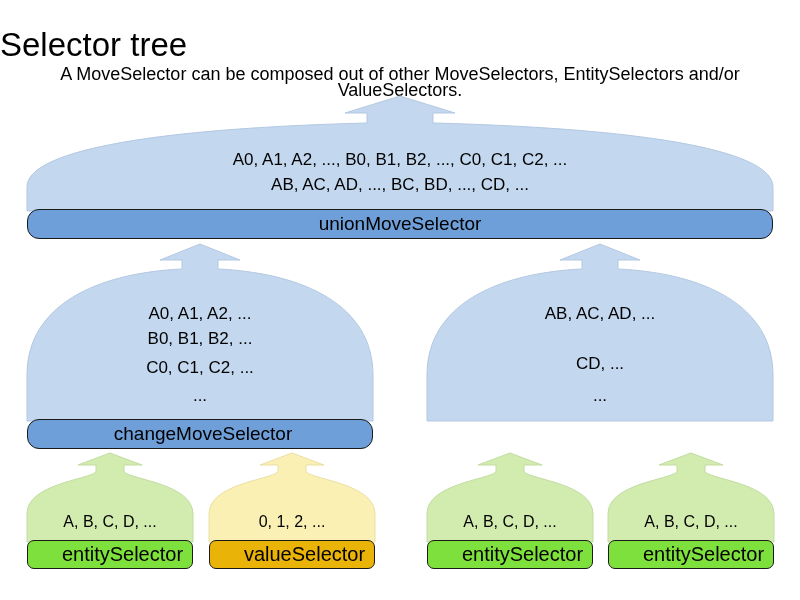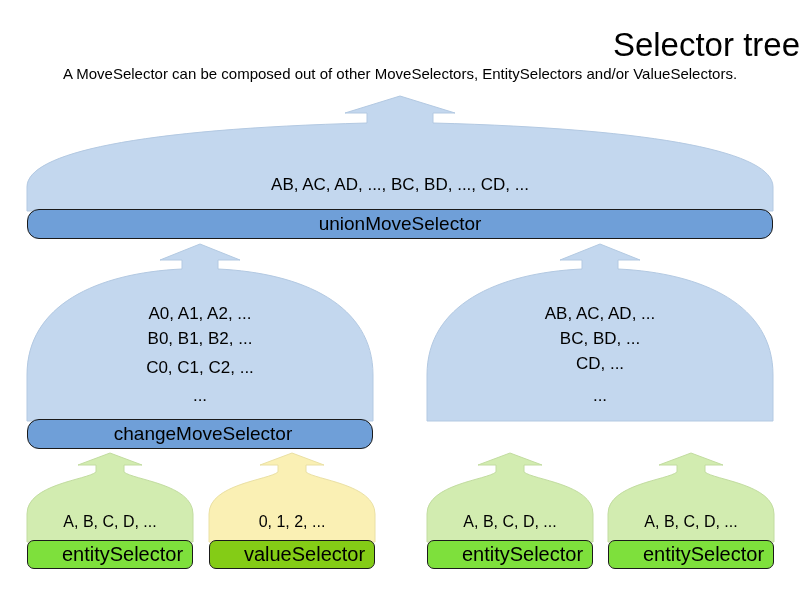--- a/index.html
+++ b/index.html
@@ -17,33 +17,33 @@
   #stage {
     position: relative;
     width: 800px;
     height: 600px;
   }
   #title {
     position: absolute;
     left: 0;
     top: 26px;
     width: 800px;
-    text-align: right;
+    text-align: left;
     font-size: 33px;
     font-weight: normal;
     letter-spacing: 0px;
     line-height: 38px;
   }
   #subtitle {
     position: absolute;
     left: 0;
     top: 66px;
     width: 800px;
     text-align: center;
-    font-size: 15px;
+    font-size: 18px;
     line-height: 16px;
   }
   .node {
     position: absolute;
   }
   .fan-svg {
     position: absolute;
     left: 0;
     top: 0;
     overflow: visible;
@@ -67,21 +67,21 @@
     box-sizing: border-box;
     border: 1.4px solid #1a1a1a;
     border-radius: 12px;
     text-align: center;
     font-size: 19px;
     line-height: 28px;
     overflow: hidden;
   }
   .bar.blue   { background: #6f9fd8; }
   .bar.green  { background: #7ee03c; }
-  .bar.yellow { background: #84cc16; }
+  .bar.yellow { background: #eab308; }
   .bar.leaf   { font-size: 20px; line-height: 27px; border-radius: 7px; padding-left: 25px; }
 </style>
 </head>
 <body>
 
 <div id="stage">
 
   <div id="title">Selector tree</div>
   <div id="subtitle">A MoveSelector can be composed out of other MoveSelectors, EntitySelectors and/or ValueSelectors.</div>
 
@@ -92,20 +92,21 @@
                C 0 58, 110 34, 340 28
                L 340 18
                L 318 18
                L 373 1
                L 428 18
                L 406 18
                L 406 28
                C 636 34, 746 58, 746 92
                L 746 116 Z" fill="#c3d7ee" stroke="#b3c9e2" stroke-width="1"></path>
     </svg>
+    <div class="fan-text" style="top:52px;">A0, A1, A2, ..., B0, B1, B2, ..., C0, C1, C2, ...</div>
     <div class="fan-text" style="top:77px;">AB, AC, AD, ..., BC, BD, ..., CD, ...</div>
     <div class="bar blue" style="left:0px; top:114px; width:746px; height:30px;">unionMoveSelector</div>
   </div>
 
   <div class="node" style="left:27px; top:243px; width:346px; height:208px;">
     <svg class="fan-svg" width="346" height="208" viewBox="0 0 346 208">
       <path d="M 0 178
                L 0 132
                C 0 62, 70 30, 155 26
                L 155 17
@@ -132,21 +133,20 @@
                L 155 17
                L 133 17
                L 173 1
                L 213 17
                L 191 17
                L 191 26
                C 276 30, 346 62, 346 132
                L 346 178 Z" fill="#c3d7ee" stroke="#b3c9e2" stroke-width="1"></path>
     </svg>
     <div class="fan-text" style="top:58px;">AB, AC, AD, ...</div>
-    <div class="fan-text" style="top:83px;">BC, BD, ...</div>
     <div class="fan-text" style="top:108px;">CD, ...</div>
     <div class="fan-text" style="top:140px;">...</div>
   </div>
 
   <div class="node" style="left:27px; top:452px; width:166px; height:118px;">
     <svg class="fan-svg" width="166" height="118" viewBox="0 0 166 118">
       <path d="M 0 90
                L 0 62
                C 0 32, 60 28, 69 20
                L 69 13

